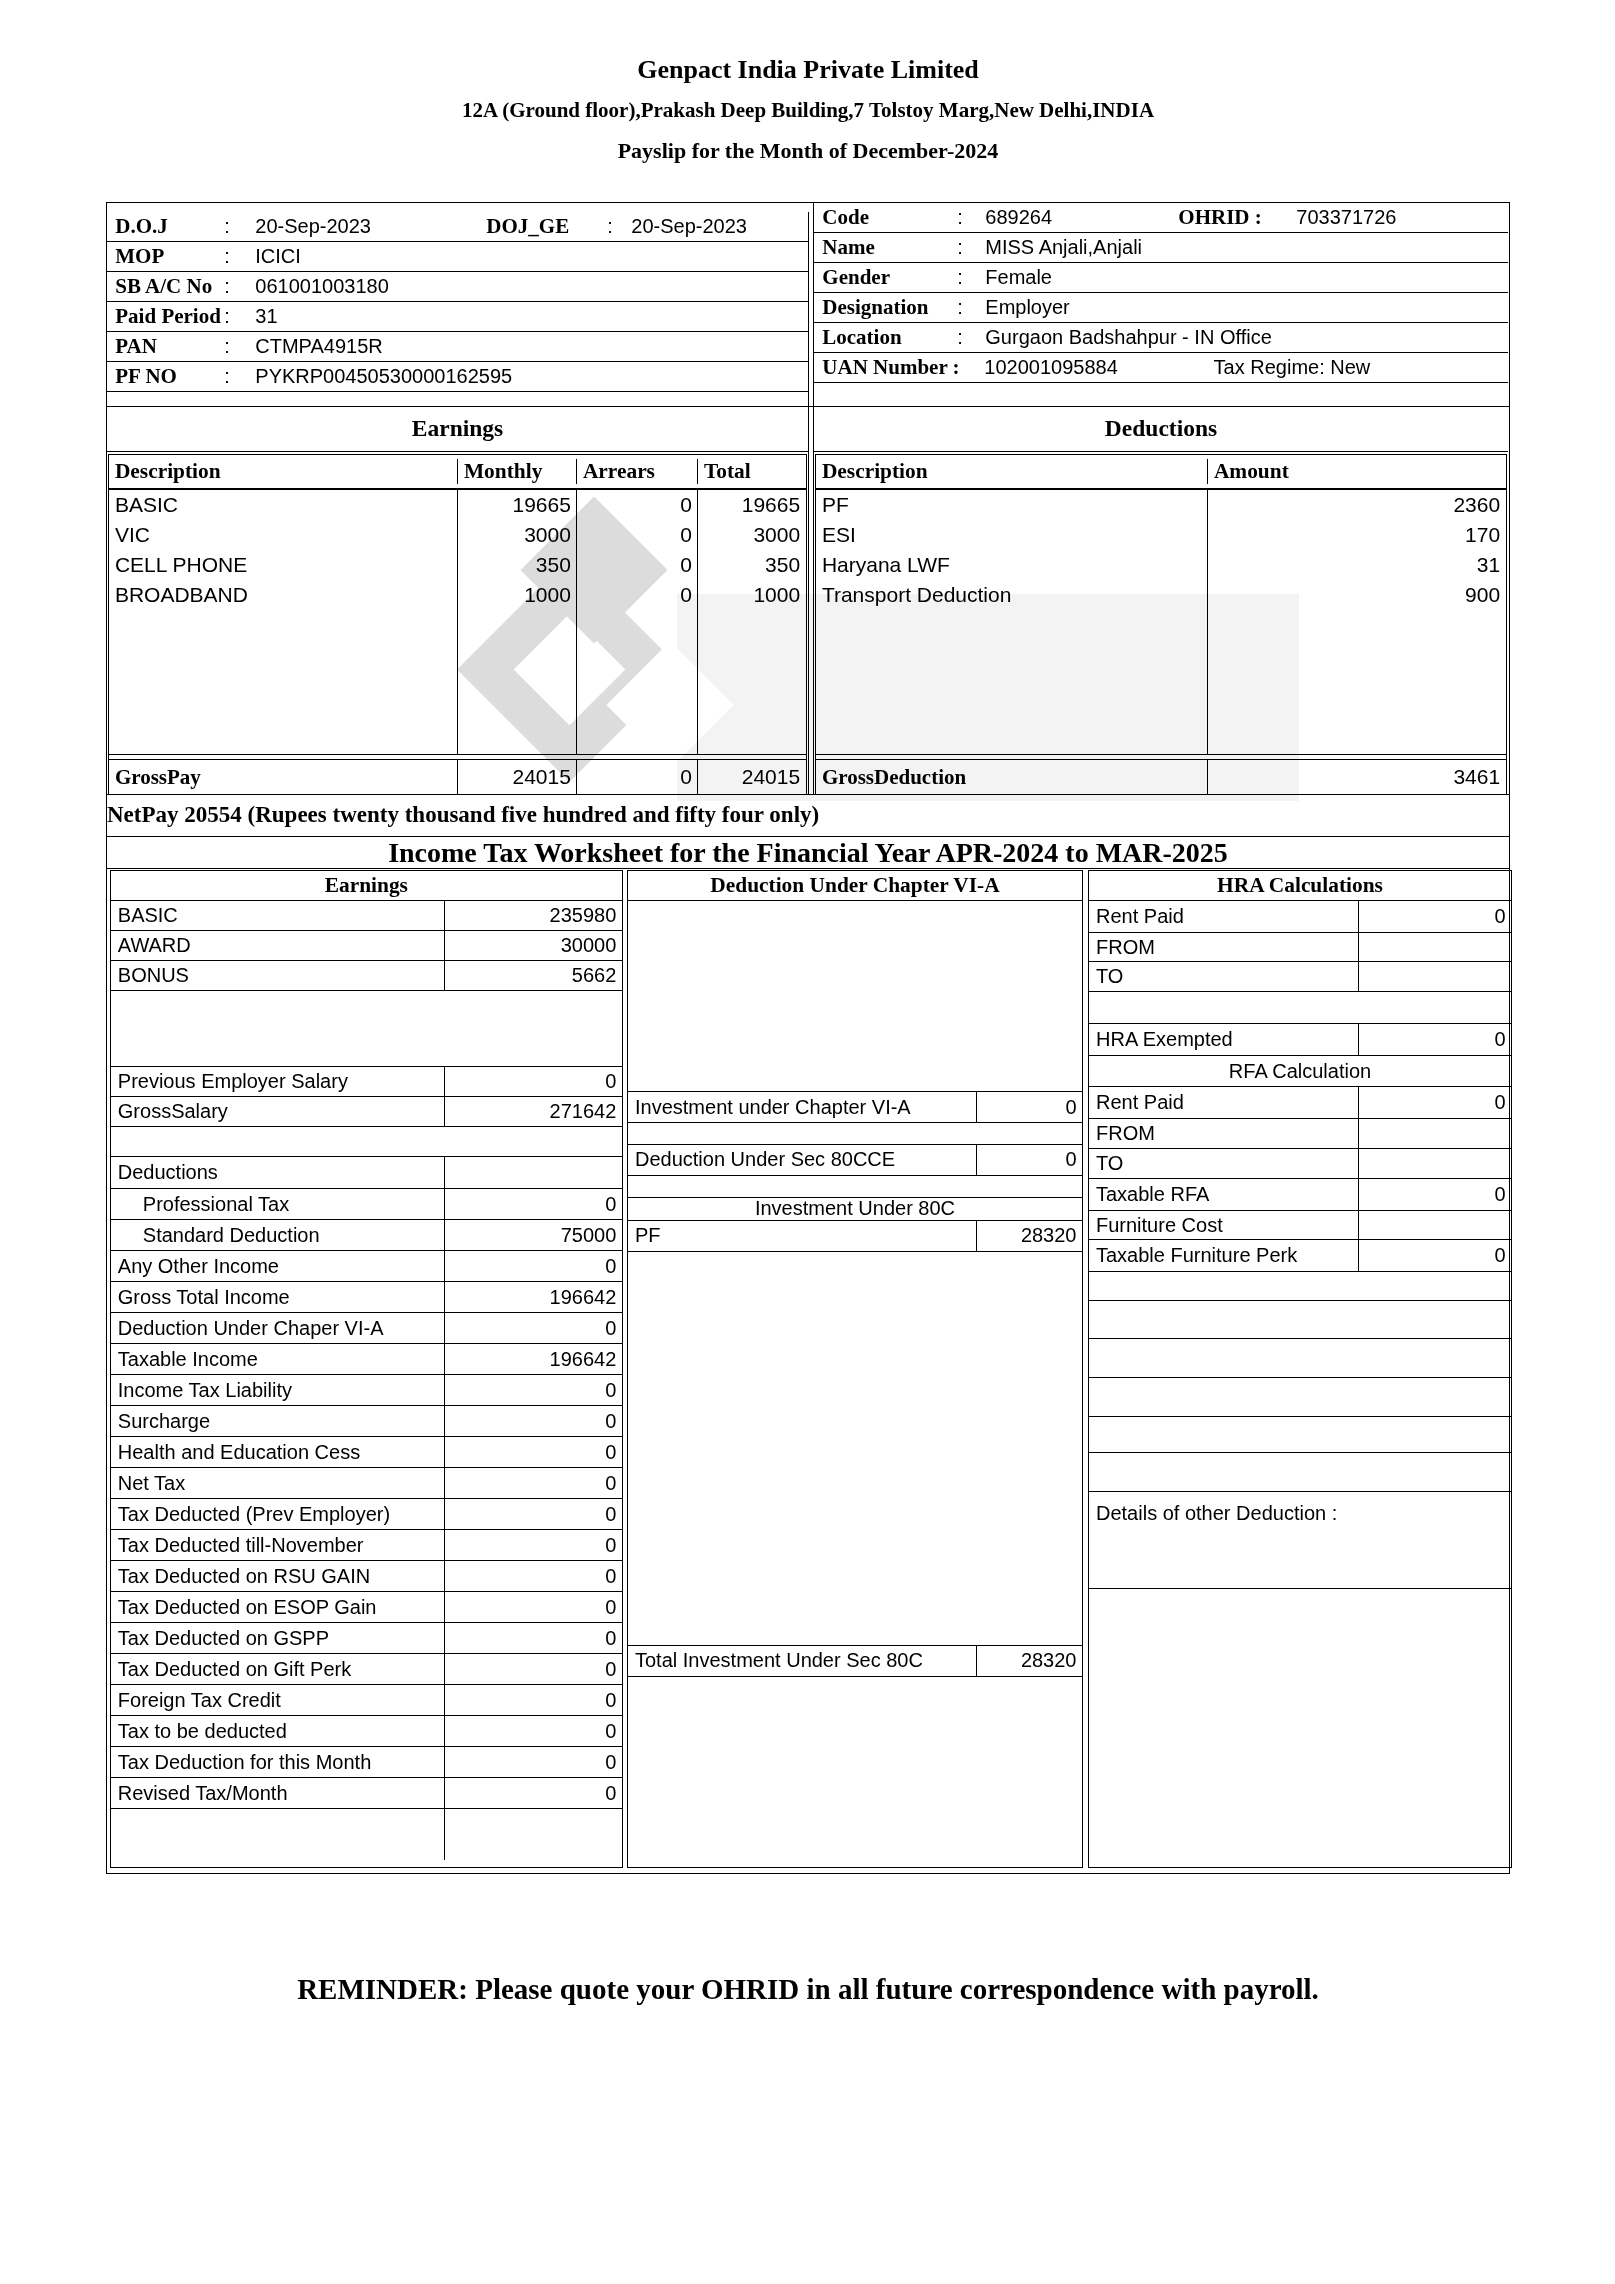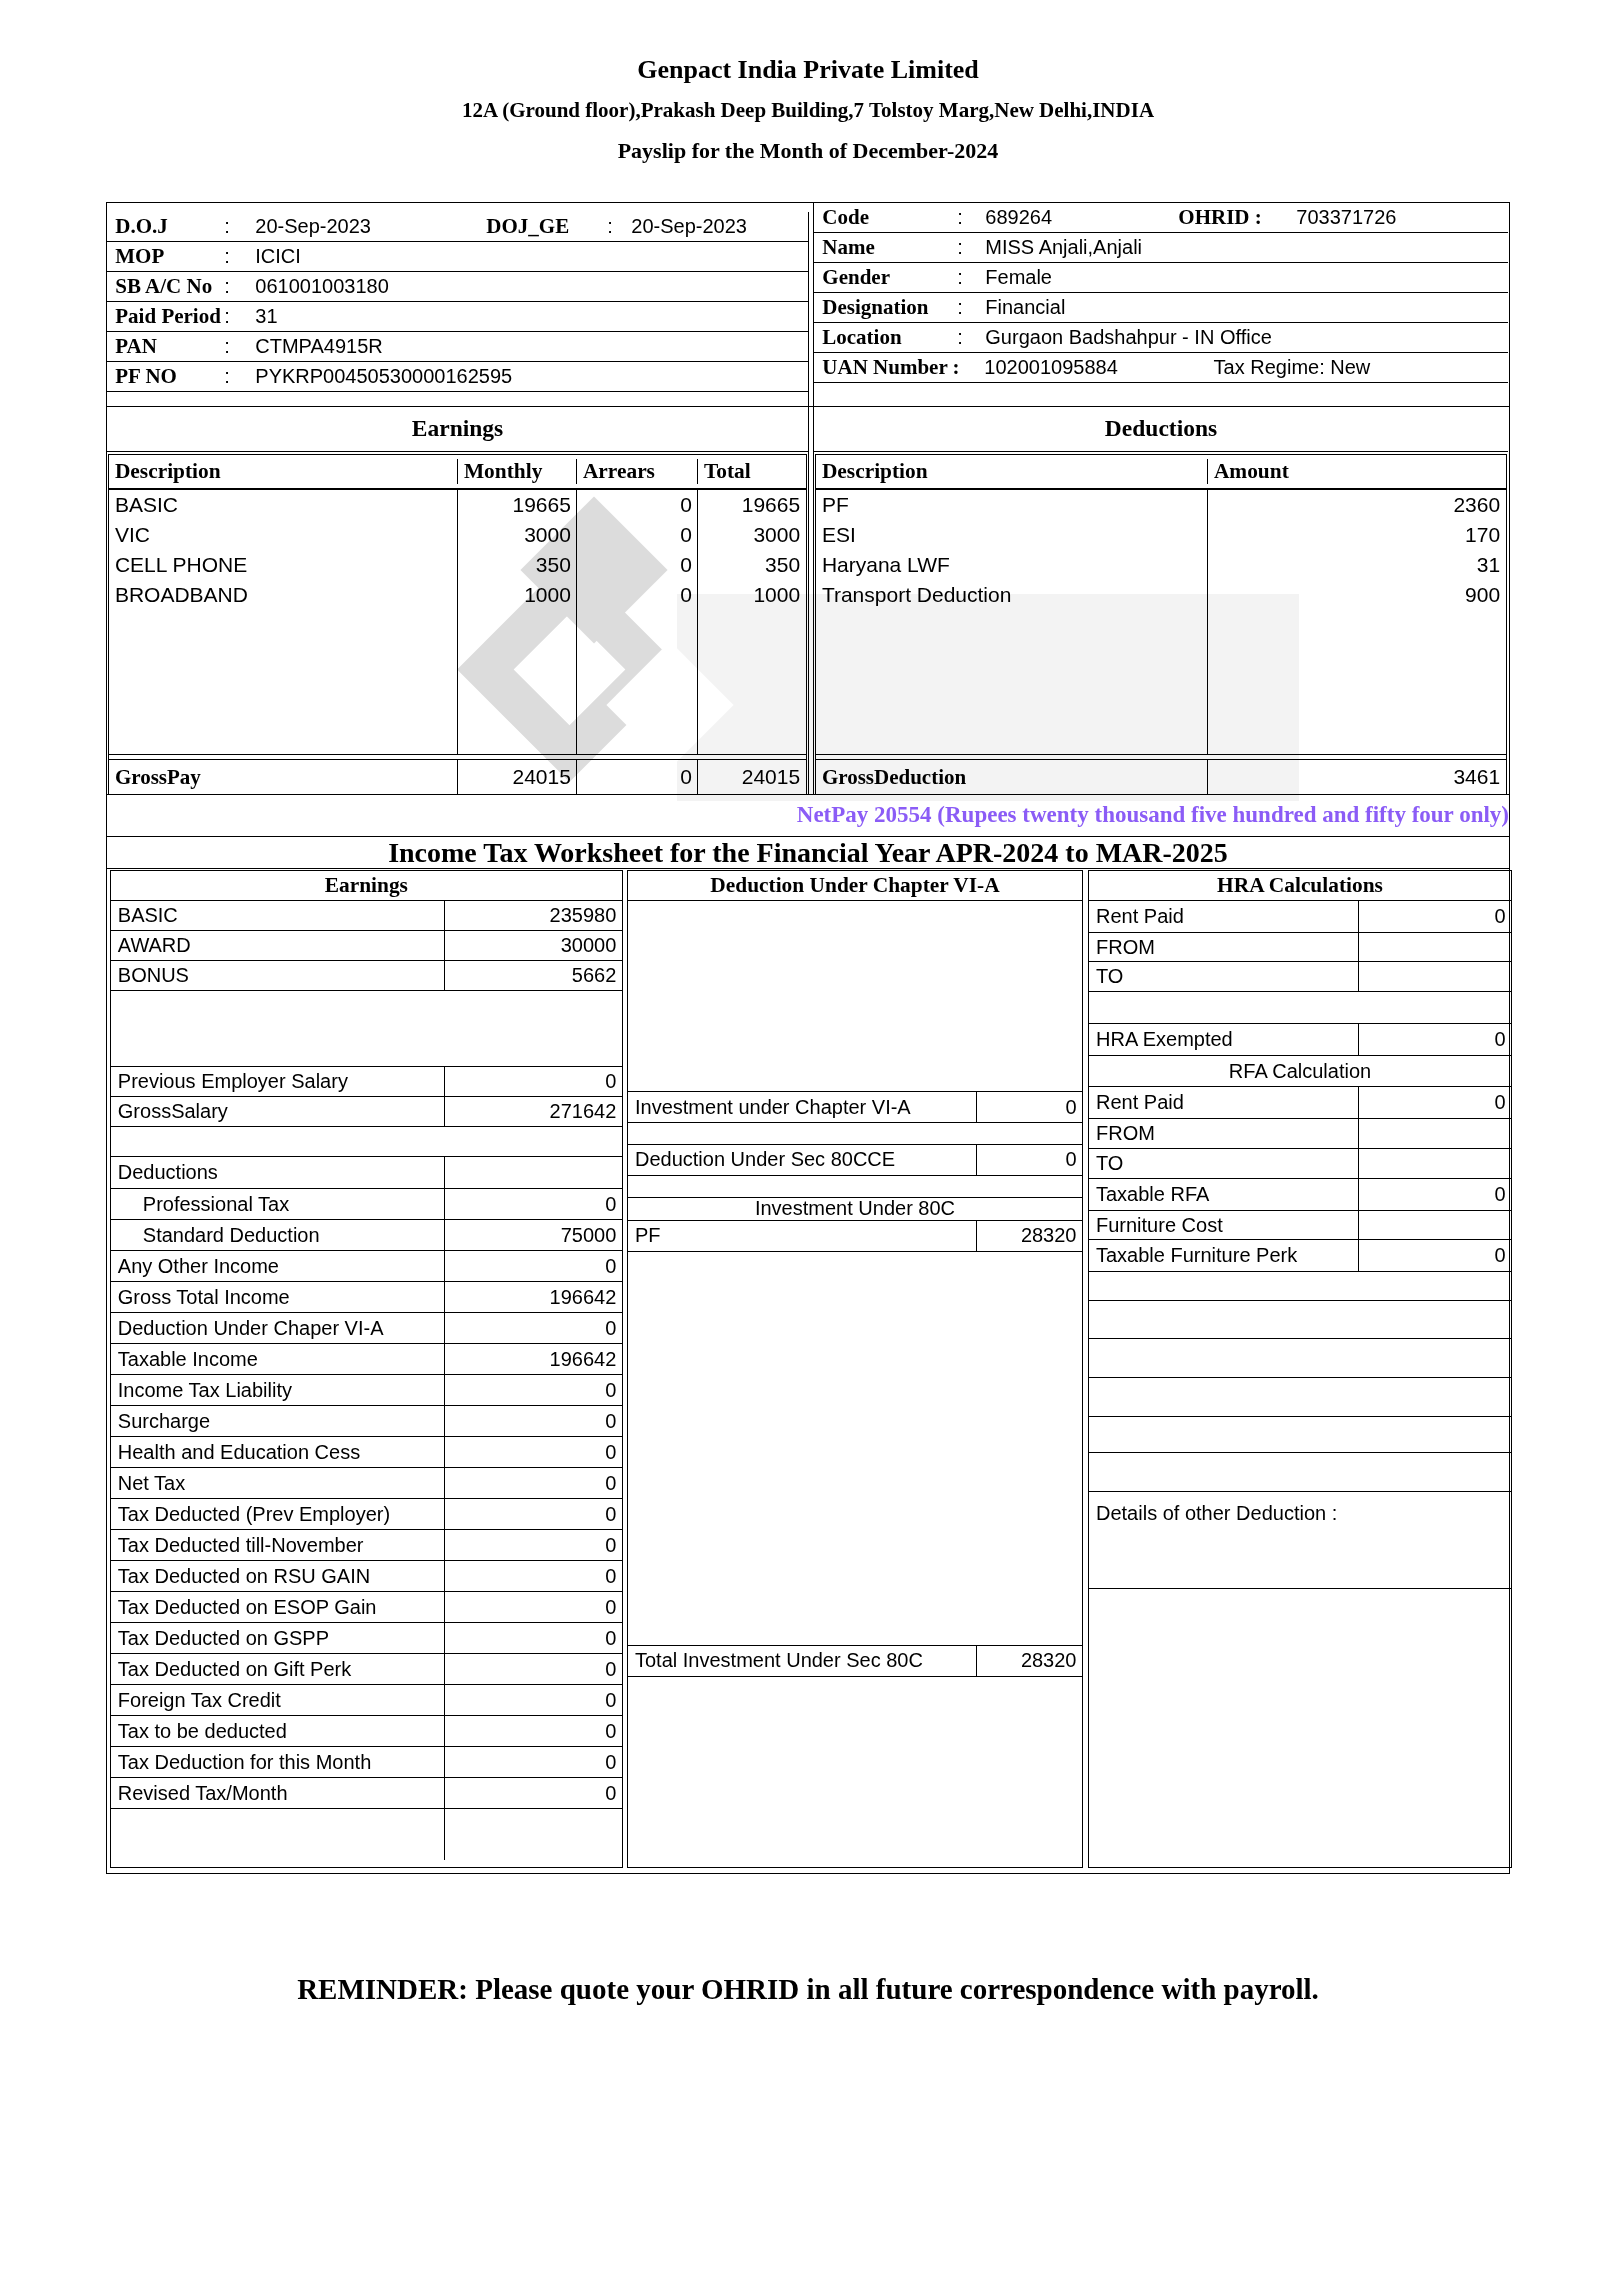--- a/index.html
+++ b/index.html
@@ -51,22 +51,22 @@
   .bn { height: 30px; line-height: 30px; font-size: 21px; }
   .bn-l { text-align: left; padding-left: 5.5px; }
   .bn-r { text-align: right; padding-right: 5.5px; }
   .egross { display: flex; height: 35px; margin-top: 4px; border-top: 1.4px solid #000; align-items: center; }
   .egross .glabel { font-family: "Liberation Serif", serif; font-weight: bold; font-size: 21px; padding-left: 5.5px; }
   .gcell { height: 100%; display: flex; align-items: center; }
   .gnum { justify-content: flex-end; padding-right: 5.5px; font-size: 21px; }
 
   
   .netpay { position: absolute; top: 591px; left: 0; width: 100%; height: 43px; line-height: 40px;
-            text-align: right; border-bottom: 1.4px solid #000; border-top: 1.4px solid #000;
-            font-size: 23px; color: #8b5cf6; }
+            text-align: left; border-bottom: 1.4px solid #000; border-top: 1.4px solid #000;
+            font-size: 23px; color: #000000; }
   .wstitle { position: absolute; top: 634px; left: 0; width: 100%; height: 32px; line-height: 32px;
              text-align: center; border-bottom: 1.4px solid #000; font-size: 28px; }
 
   
   .wsarea { position: absolute; top: 666px; left: 0; width: 100%; height: 1006px; }
   .wst { position: absolute; top: 1.4px; height: 998px; border: 1.4px solid #000; }
   .wst-l { left: 2.8px;    width: 513px; }
   .wst-m { left: 520px;  width: 456px; }
   .wst-r { left: 981px; width: 424px; }
   .wh { text-align: center; border-bottom: 1.4px solid #000; font-family: "Liberation Serif", serif;
@@ -167,21 +167,21 @@
           <span class="dval">MISS Anjali,Anjali</span>
         </div>
         <div class="drow">
           <span class="dlabel">Gender</span>
           <span class="dsep">:</span>
           <span class="dval">Female</span>
         </div>
         <div class="drow">
           <span class="dlabel">Designation</span>
           <span class="dsep">:</span>
-          <span class="dval">Financial</span>
+          <span class="dval">Employer</span>
         </div>
         <div class="drow">
           <span class="dlabel">Location</span>
           <span class="dsep">:</span>
           <span class="dval">Gurgaon Badshahpur - IN Office</span>
         </div>
         <div class="drow">
           <span class="dlabel dlabel-wide">UAN Number :</span>
           <span class="dval" style="width:221px">102001095884</span>
           <span class="dval" style="margin-left:8.3px">Tax Regime: New</span>

